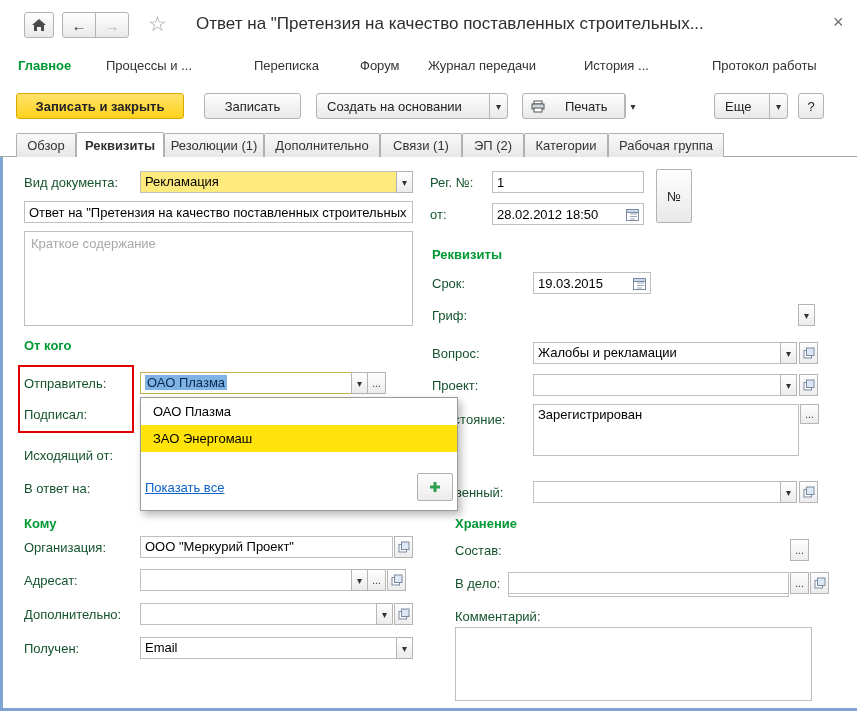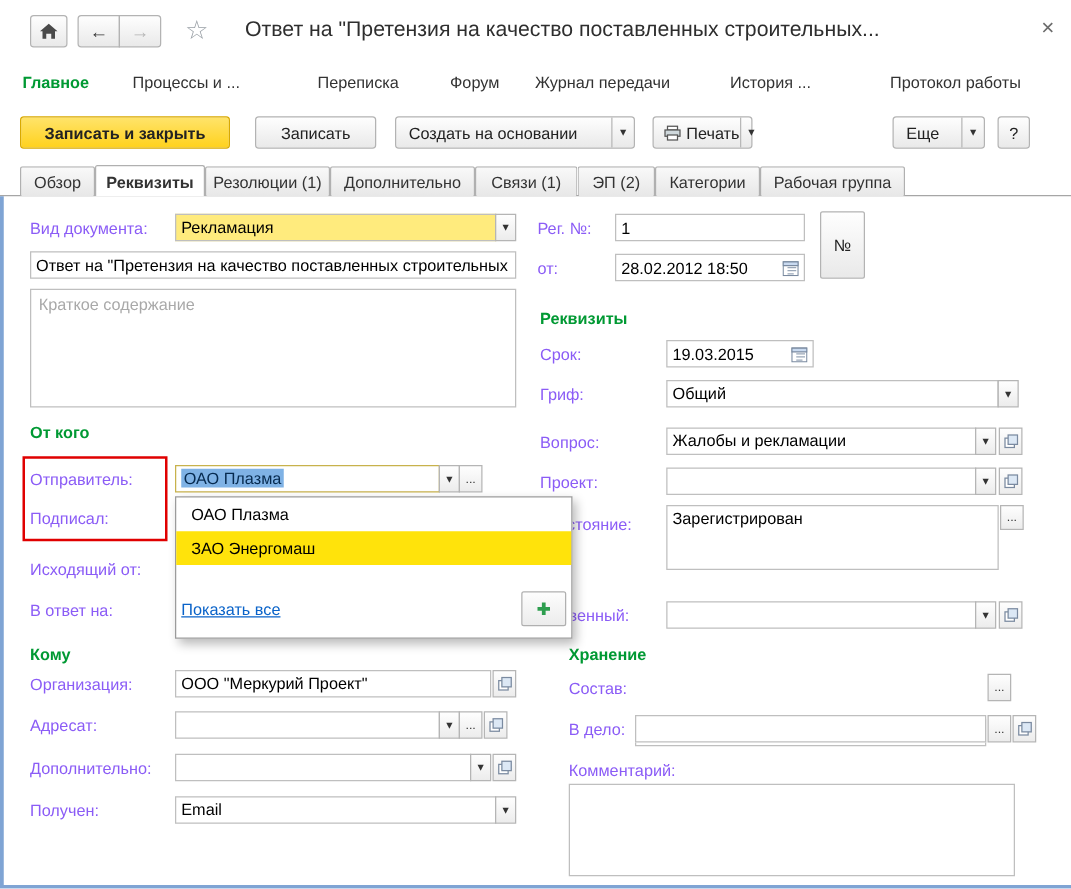--- a/index.html
+++ b/index.html
@@ -1,18 +1,18 @@
 <!DOCTYPE html>
 <html><head>
 <meta charset="utf-8">
 <style>
   html,body{margin:0;padding:0;background:#fff;}
   #app{position:relative;width:857px;height:711px;background:#fff;overflow:hidden;
        font-family:"Liberation Sans",sans-serif;font-size:13px;color:#222;}
-  .lbl{position:absolute;font-size:13px;color:#8b5cf6;white-space:nowrap;}
+  .lbl{position:absolute;font-size:13px;color:#14532d;white-space:nowrap;}
   .sec{position:absolute;font-size:13px;font-weight:bold;color:#009933;white-space:nowrap;}
   .inp{position:absolute;box-sizing:border-box;border:1px solid #bfbfbf;background:#fff;
        font:13px "Liberation Sans",sans-serif;padding:2px 4px;color:#000;white-space:nowrap;overflow:hidden;}
   input.inp{outline:none;}
   .flexfld{display:flex;align-items:center;justify-content:space-between;}
   .seg{position:absolute;box-sizing:border-box;border:1px solid #b5b5b5;
        background:linear-gradient(#fefefe,#ececec);display:flex;align-items:center;justify-content:center;
        font-size:10px;color:#333;cursor:default;}
   .btn{position:absolute;box-sizing:border-box;border:1px solid #b3b3b3;border-radius:3px;
        background:linear-gradient(#fefefe,#e9e9e9);font-size:13px;color:#222;display:flex;
@@ -73,21 +73,21 @@
   <div class="btn" style="left:204px;top:93px;width:97px;height:26px">
     <span>Записать</span>
   </div>
   <div class="btn btn-y" style="left:16px;top:93px;width:168px;height:26px">
     <span>Записать и закрыть</span>
   </div>
   <div class="btn" style="left:316px;top:93px;width:192px;height:26px;gap:0;justify-content:flex-start">
     <span class="btnpad">Создать на основании</span>
     <span class="split" style="margin-left:auto">▾</span>
   </div>
-  <div class="btn" style="left:522px;top:93px;width:80px;height:26px;gap:0;justify-content:flex-start">
+  <div class="btn" style="left:522px;top:93px;width:104px;height:26px;gap:16px;justify-content:flex-start">
     <span style="display:flex;align-items:center;padding:0 4px 0 8px">
       <svg width="14" height="13" viewBox="0 0 14 13">
         <rect x="3" y="1" width="8" height="3" fill="#fff" stroke="#555"></rect>
         <rect x="1" y="4" width="12" height="5" fill="#cfd8dc" stroke="#555"></rect>
         <rect x="3" y="8" width="8" height="4" fill="#fff" stroke="#555"></rect>
       </svg>
     </span>
     <span>Печать</span>
     <span class="split" style="margin-left:auto">▾</span>
   </div>
@@ -233,23 +233,20 @@
     <svg width="13" height="13" viewBox="0 0 13 13">
       <rect x="0.5" y="1.5" width="12" height="11" fill="#fff" stroke="#7a8aa0"></rect>
       <rect x="0.5" y="1.5" width="12" height="3" fill="#c9daf0" stroke="#7a8aa0"></rect>
       <line x1="4" y1="6" x2="11" y2="6" stroke="#9aa7b8"></line>
       <line x1="4" y1="8.5" x2="11" y2="8.5" stroke="#9aa7b8"></line>
       <line x1="4" y1="11" x2="9" y2="11" stroke="#9aa7b8"></line>
     </svg>
   </div>
 
   <span class="lbl" style="left:432px;top:308px">Гриф:</span>
-  <div class="inp" style="left:533px;top:304px;width:266px;height:22px">
-    <span>Общий</span>
-  </div>
   <div class="seg" style="left:798px;top:304px;width:17px;height:22px">
     <span>▾</span>
   </div>
 
   <span class="lbl" style="left:432px;top:346px">Вопрос:</span>
   <div class="inp" style="left:533px;top:342px;width:248px;height:22px">
     <span>Жалобы и рекламации</span>
   </div>
   <div class="seg" style="left:780px;top:342px;width:17px;height:22px">
     <span>▾</span>

